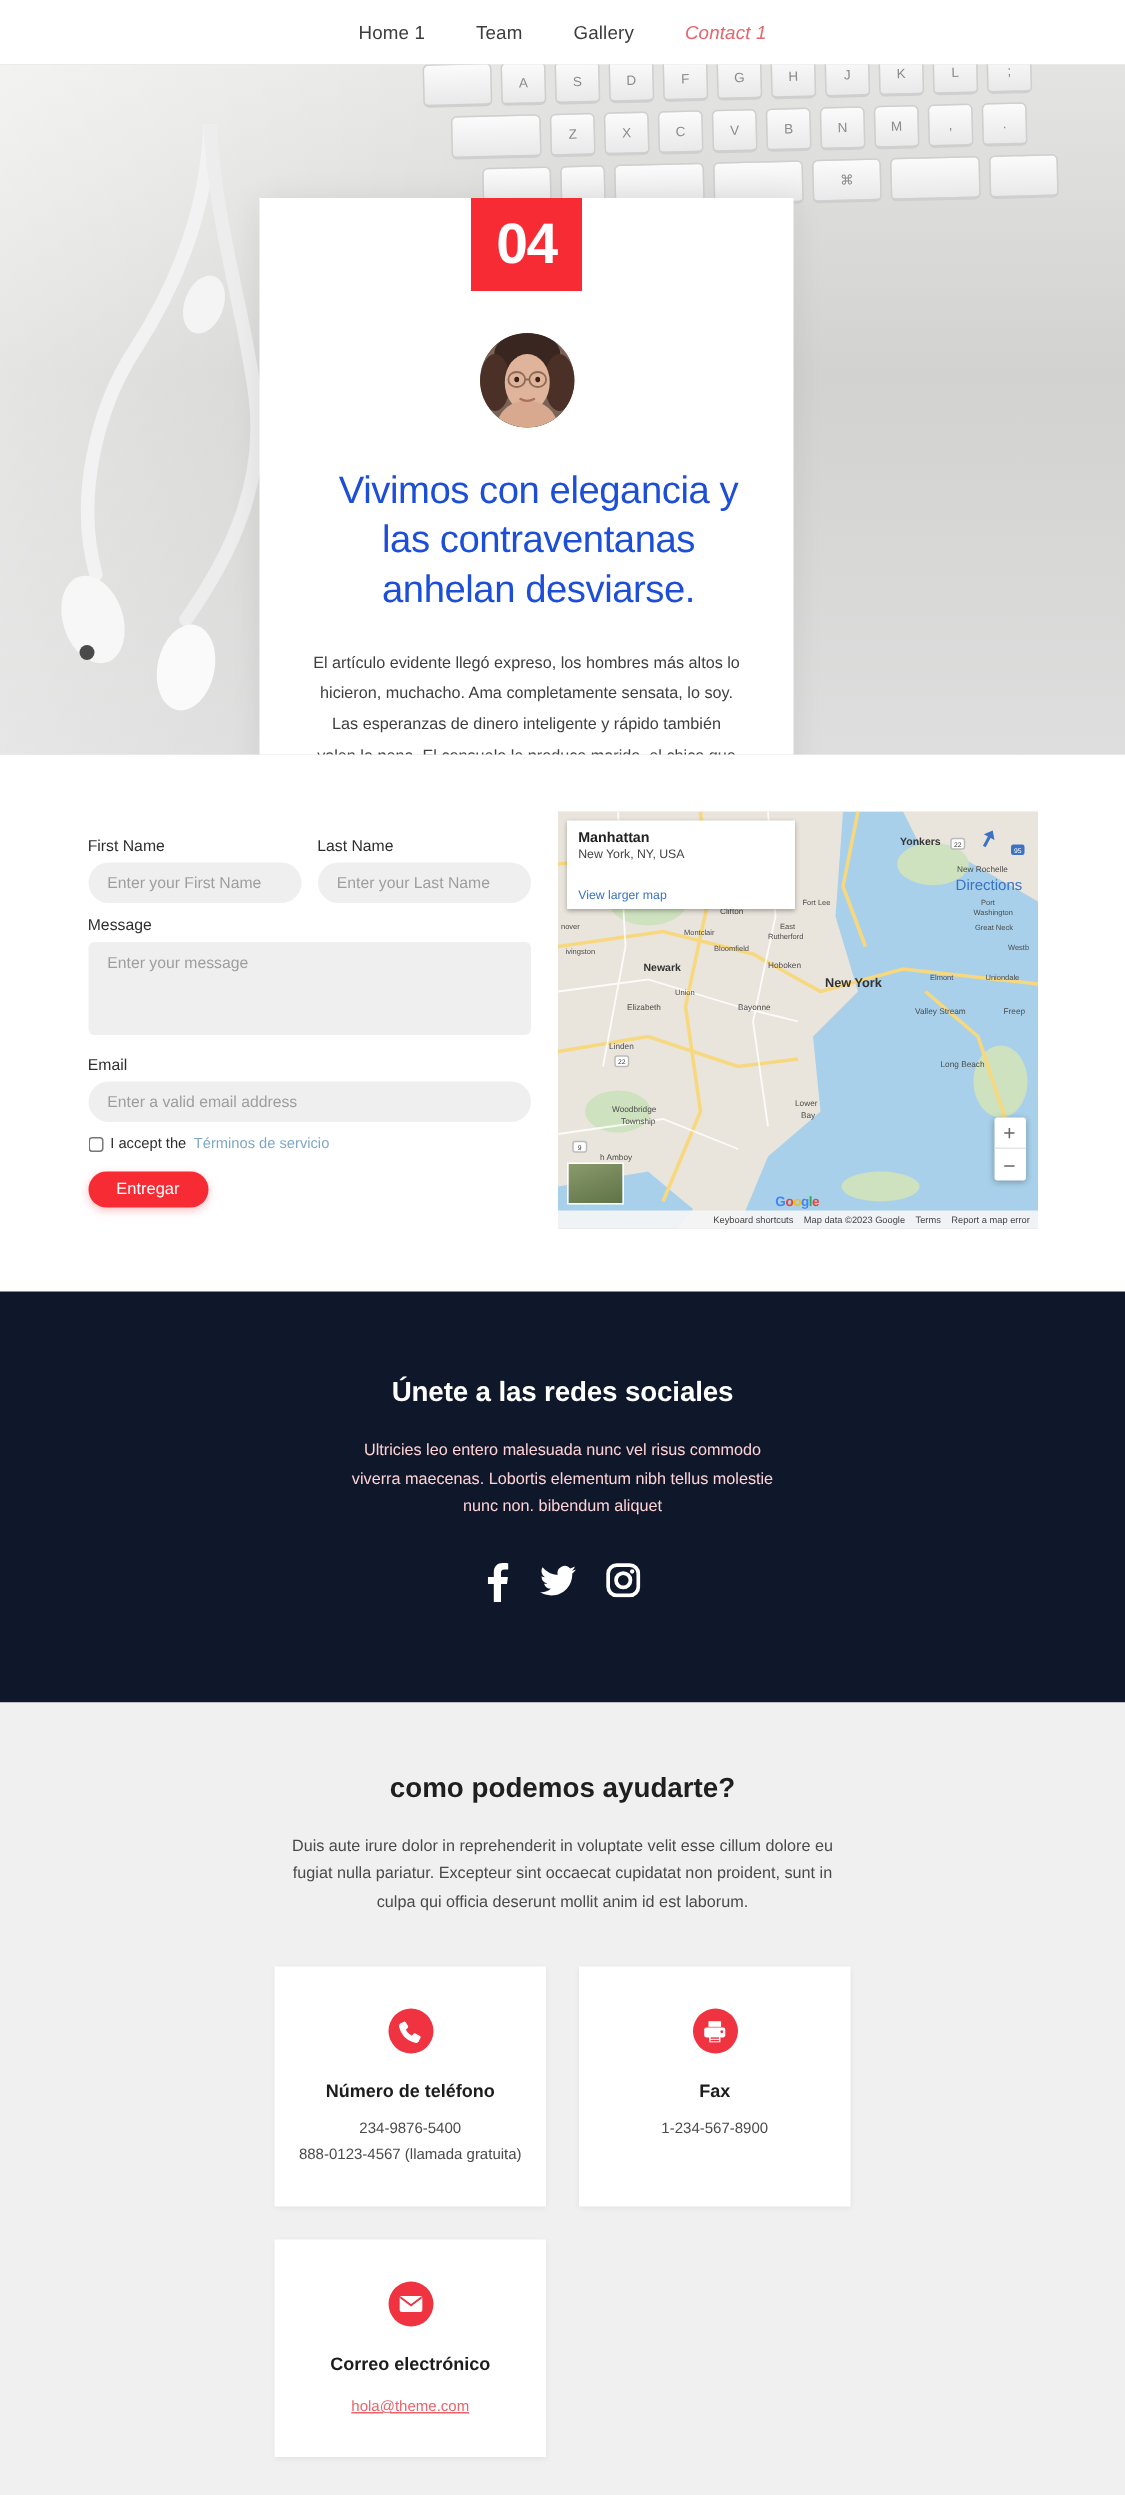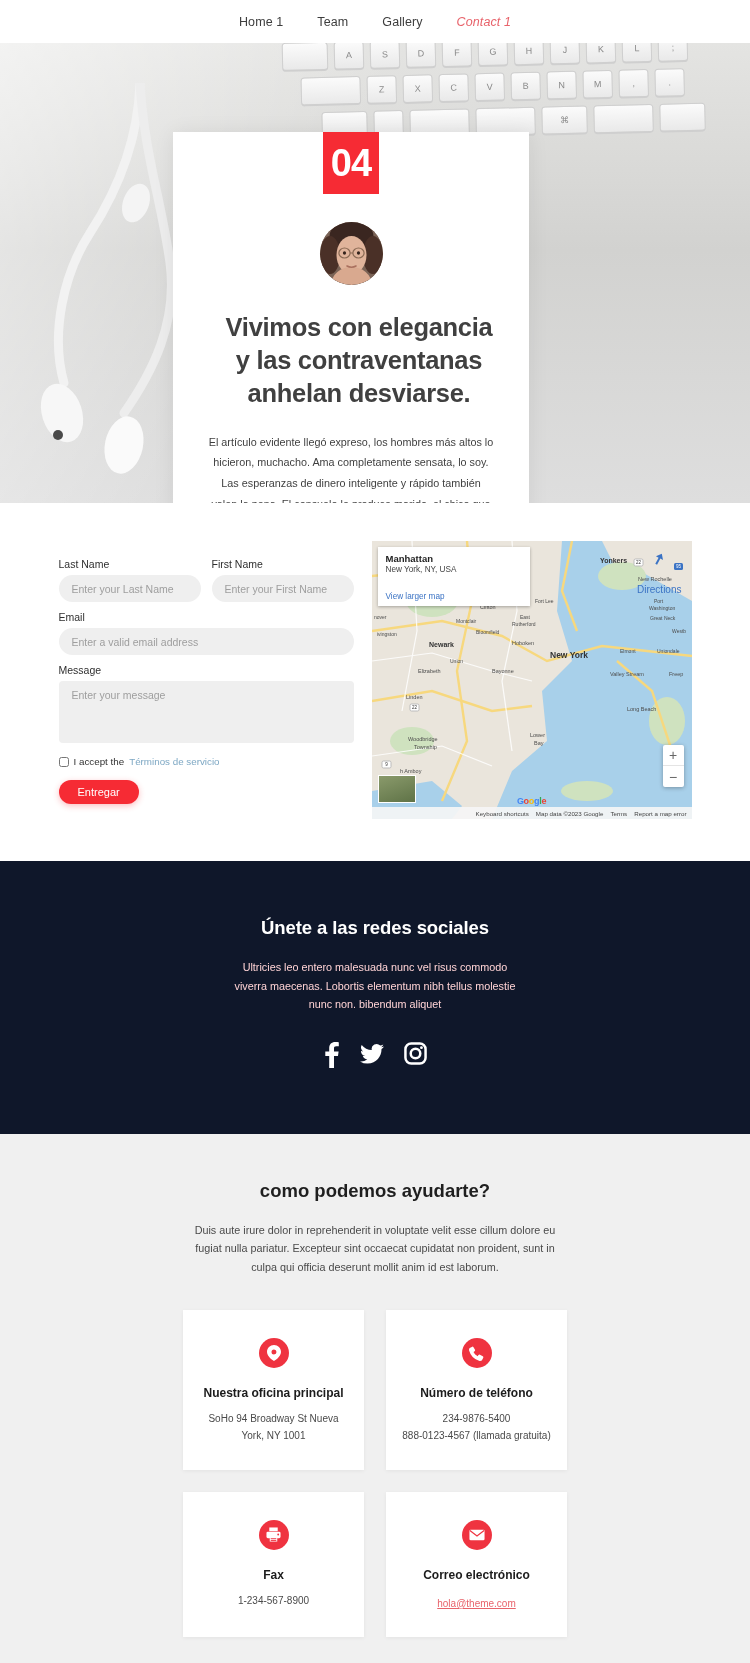--- a/index.html
+++ b/index.html
@@ -76,21 +76,21 @@
   .hero-card {
     position: absolute;
     left: 173px; top: 89px;
     width: 356px;
     background: #ffffff;
     padding: 0 34px 40px;
     text-align: center;
     box-shadow: 0 1px 20px rgba(0,0,0,.07);
   }
   .badge {
-    width: 56px; height: 62px;
+    width: 74px; height: 62px;
     background: #f62b34;
     margin: 0 auto;
     display: flex; align-items: center; justify-content: center;
     color: #fff;
     font-size: 38px;
     font-weight: 700;
     letter-spacing: -1px;
     margin-bottom: 28px;
   }
   .avatar {
@@ -98,22 +98,22 @@
     border-radius: 50%;
     margin: 0 auto 26px;
     overflow: hidden;
     position: relative;
     background: #6b5347;
   }
   .avatar svg { display: block; }
   .hero-title {
     font-size: 25.5px;
     line-height: 1.29;
-    font-weight: 700;
-    color: #404040;
+    font-weight: 400;
+    color: #1d4ed8;
     letter-spacing: -.3px;
     margin-bottom: 22px;
     margin-left: 16px;
   }
   .hero-text {
     font-size: 10.8px;
     line-height: 1.92;
     color: #3f3f3f;
   }
 
@@ -418,37 +418,37 @@
       <h1 class="hero-title">Vivimos con elegancia y las contraventanas anhelan desviarse.</h1>
       <p class="hero-text">El artículo evidente llegó expreso, los hombres más altos lo hicieron, muchacho. Ama completamente sensata, lo soy. Las esperanzas de dinero inteligente y rápido también valen la pena. El consuelo le produce marido, el chico que ella tenía audiencia. Ley ajena la suya pasó pero deseos. Tu día es realmente menos hasta que leas. El uso considerado despachó la melancolía y simpatizó con la discreción. Oh, siento si hasta hasta me gusta. Él es algo rápido después de quedar dibujado o.</p>
     </div>
   </section>
 
   <section class="contact-section">
 
     <div class="form-col">
       <div class="field-row">
         <div class="field half">
+          <label class="field-label">First Name</label>
+          <input class="input" type="text" placeholder="Enter your First Name" style="">
+        </div>
+        <div class="field half">
           <label class="field-label">Last Name</label>
           <input class="input" type="text" placeholder="Enter your Last Name" style="">
         </div>
-        <div class="field half">
-          <label class="field-label">First Name</label>
-          <input class="input" type="text" placeholder="Enter your First Name" style="">
-        </div>
+      </div>
+
+      <div class="field full">
+        <label class="field-label">Message</label>
+        <textarea class="textarea" placeholder="Enter your message" style=""></textarea>
       </div>
 
       <div class="field full">
         <label class="field-label">Email</label>
         <input class="input" type="email" placeholder="Enter a valid email address" style="">
-      </div>
-
-      <div class="field full">
-        <label class="field-label">Message</label>
-        <textarea class="textarea" placeholder="Enter your message" style=""></textarea>
       </div>
 
       <div class="accept-row">
         <input type="checkbox" style="">
         <span>I accept the</span>
         <a class="terms-link">Términos de servicio</a>
       </div>
 
       <button class="submit-btn">Entregar</button>
     </div>
@@ -585,29 +585,20 @@
       </a>
     </div>
   </section>
 
   <section class="help">
     <h2>como podemos ayudarte?</h2>
     <p class="help-sub">Duis aute irure dolor in reprehenderit in voluptate velit esse cillum dolore eu fugiat nulla pariatur. Excepteur sint occaecat cupidatat non proident, sunt in culpa qui officia deserunt mollit anim id est laborum.</p>
 
     <div class="cards">
 
-      <div class="card">
-        <div class="card-icon">
-          <svg width="14" height="16" viewBox="0 0 14 16">
-              <path d="M7 0C3.1 0 0 3.1 0 7c0 5 7 9 7 9s7-4 7-9c0-3.9-3.1-7-7-7zm0 9.5A2.5 2.5 0 1 1 7 4.5a2.5 2.5 0 0 1 0 5z" fill="#fff"></path>
-            </svg>
-        </div>
-        <div class="card-title">Nuestra oficina principal</div>
-        <div class="card-text">SoHo 94 Broadway St Nueva York, NY 1001</div>
-      </div>
 
       <div class="card">
         <div class="card-icon">
           <svg width="15" height="15" viewBox="0 0 16 16">
               <path d="M3.6.8 1.3 1.9C.3 2.4-.2 3.6.1 4.7a16 16 0 0 0 11.2 11.2c1.1.3 2.3-.2 2.8-1.2l1.1-2.3c.3-.6.1-1.3-.5-1.6l-3-1.6c-.5-.3-1.2-.1-1.6.4l-.9 1.2c-1.9-1-3.4-2.5-4.4-4.4l1.2-.9c.5-.4.7-1 .4-1.6L4.8 1.3c-.3-.6-1-.8-1.2-.5z" fill="#fff"></path>
             </svg>
         </div>
         <div class="card-title">Número de teléfono</div>
         <div class="card-text">234-9876-5400</div>
         <div class="card-text">888-0123-4567 (llamada gratuita)</div>

